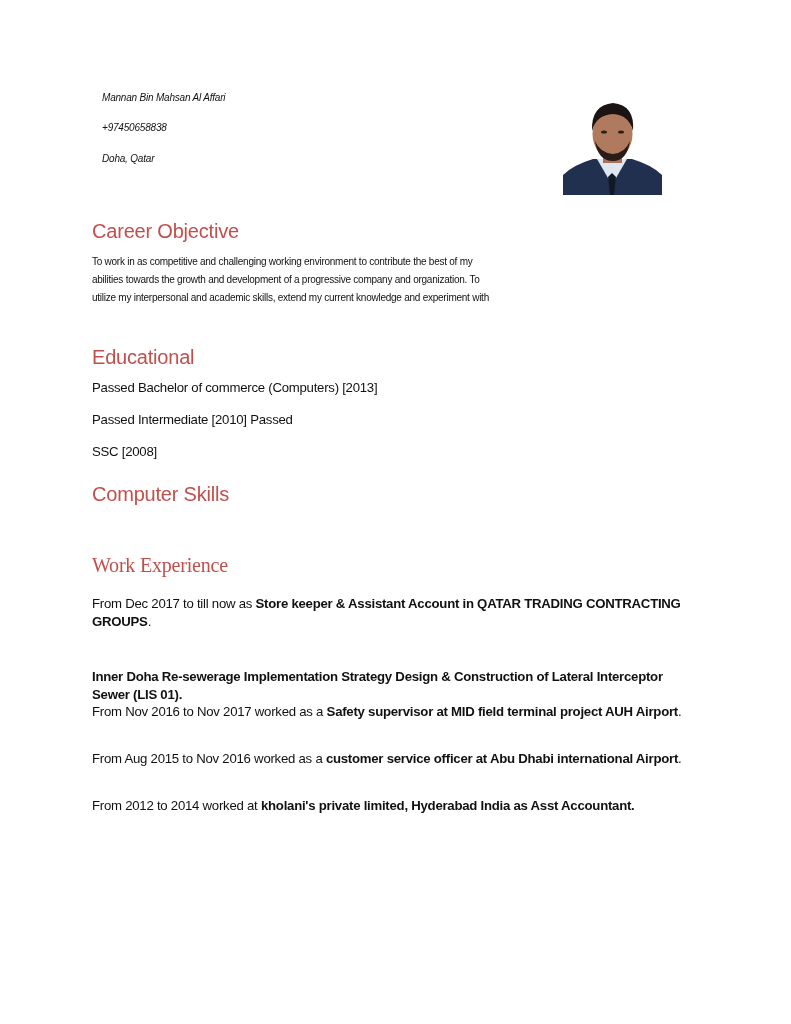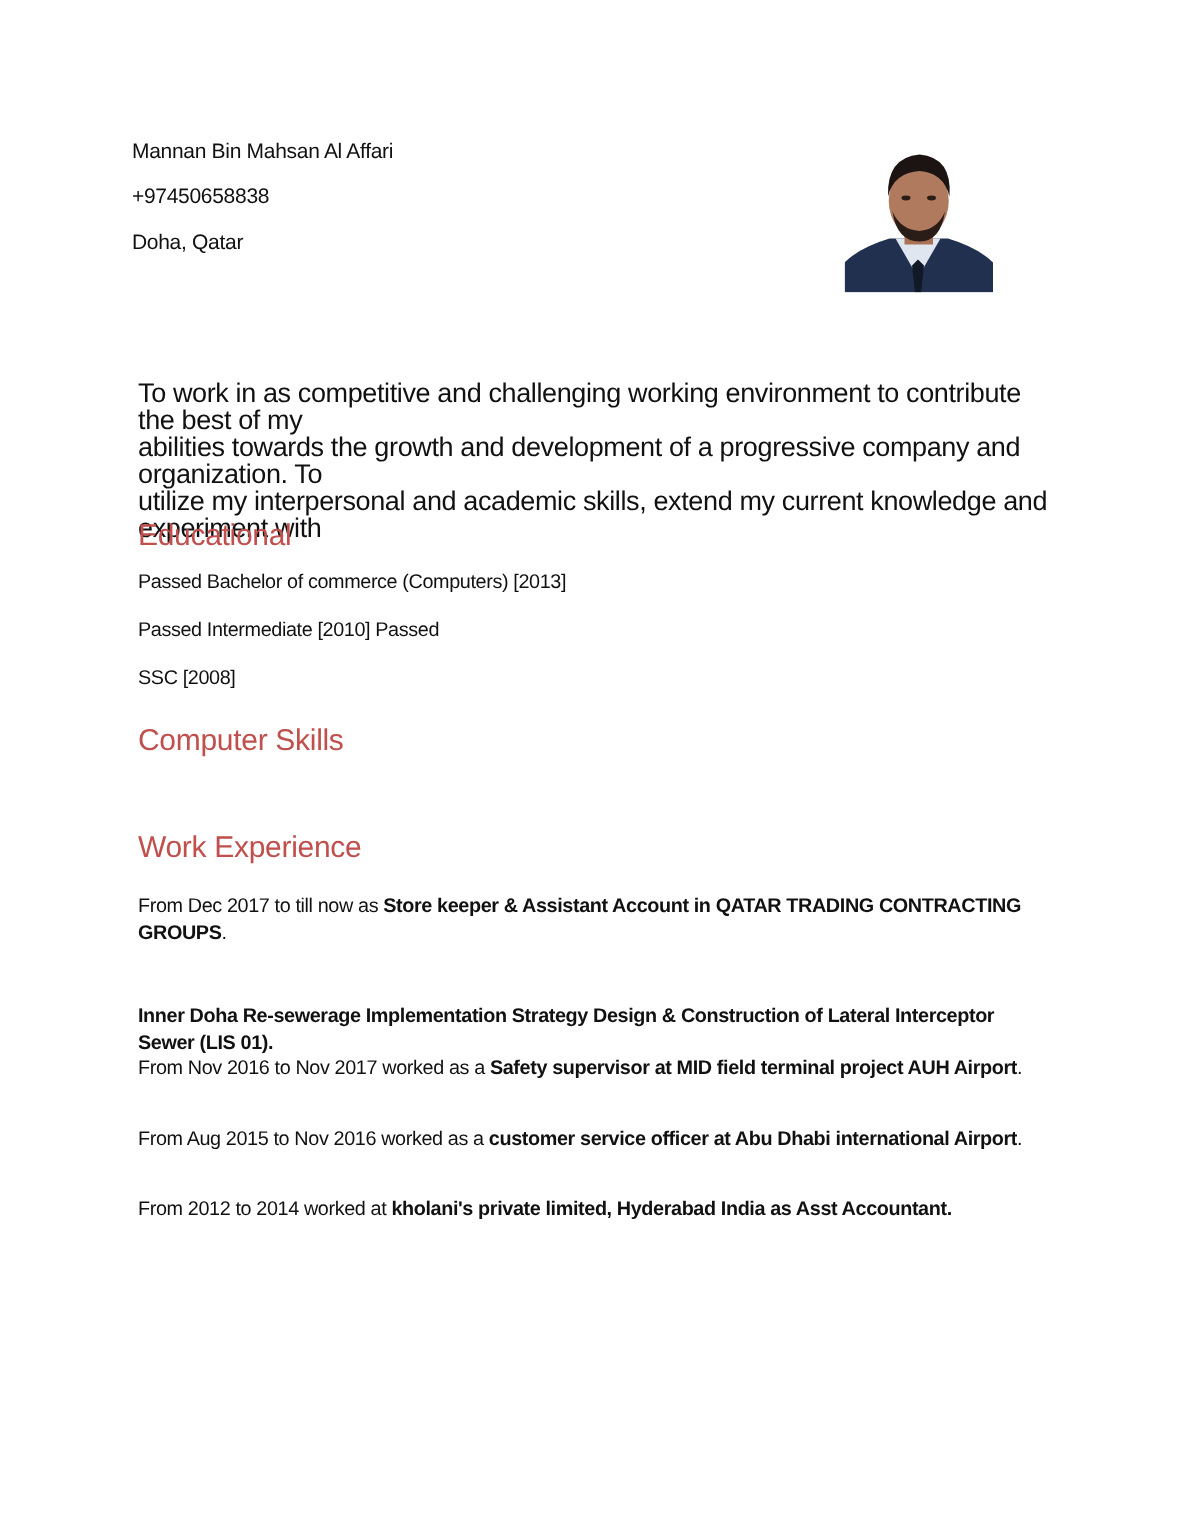--- a/index.html
+++ b/index.html
@@ -2,32 +2,32 @@
 <html><head>
   <meta charset="utf-8">
   <style>
     html, body { margin: 0; padding: 0; background: #ffffff; }
     body {
       width: 791px; height: 1024px; position: relative; overflow: hidden;
       font-family: "Liberation Sans", sans-serif; color: #111;
     }
     .page { position: absolute; left: 0; top: 0; width: 791px; height: 1024px; }
     .contact-line {
-      position: absolute; left: 88px; font-size: 14px; letter-spacing: -0.2px;
+      position: absolute; left: 102px; font-size: 10px; letter-spacing: -0.2px; font-style: italic;
     }
     .photo {
       position: absolute; left: 563px; top: 97px; width: 99px; height: 98px;
       overflow: hidden; background: #fff;
     }
     .heading {
       position: absolute; left: 92px; font-size: 20px; color: #c0504d;
       letter-spacing: -0.2px;
     }
     .para {
-      position: absolute; left: 92px; width: 610px; font-size: 18px;
+      position: absolute; left: 92px; width: 610px; font-size: 10px;
       line-height: 18px; letter-spacing: -0.25px;
     }
     .line { position: absolute; left: 92px; font-size: 13.2px; letter-spacing: -0.25px; text-align: right; }
     .work {
       position: absolute; left: 92px; width: 590px; font-size: 13.2px;
       line-height: 17.5px; letter-spacing: -0.25px;
     }
     .work b { font-weight: bold; }
   </style>
 </head>
@@ -47,34 +47,35 @@
       <path d="M45 80 L49 76 L53 80 L51 98 L47 98 Z" fill="#111827"></path>
       <rect x="40" y="50" width="19" height="16" fill="#a97257"></rect>
       <ellipse cx="49.5" cy="37" rx="20" ry="25" fill="#b07a5e"></ellipse>
       <path d="M29 34 Q28 8 50 6 Q72 8 70 34 Q66 18 50 17 Q33 18 29 34 Z" fill="#1c1412"></path>
       <path d="M32 44 Q35 64 50 64 Q64 64 67 44 Q62 56 50 57 Q37 56 32 44 Z" fill="#2a1c16"></path>
       <ellipse cx="41" cy="35" rx="3" ry="1.6" fill="#2a1c16"></ellipse>
       <ellipse cx="58" cy="35" rx="3" ry="1.6" fill="#2a1c16"></ellipse>
     </svg>
   </div>
 
+  <div class="heading" style="top: 220px; color: rgb(192, 80, 77);">Career Objective</div>
   <div class="para" style="top:253px">
     <div>To work in as competitive and challenging working environment to contribute the best of my</div>
     <div>abilities towards the growth and development of a progressive company and organization. To</div>
     <div>utilize my interpersonal and academic skills, extend my current knowledge and experiment with</div>
   </div>
 
   <div class="heading" style="top: 346px; color: rgb(192, 80, 77); text-align: right;">Educational</div>
   <div class="line" style="top:380px">Passed Bachelor of commerce (Computers) [2013]</div>
   <div class="line" style="top:412px">Passed Intermediate [2010] Passed</div>
   <div class="line" style="top:444px">SSC [2008]</div>
 
   <div class="heading" style="top: 483px; color: rgb(192, 80, 77);">Computer Skills</div>
 
-  <div class="heading" style="top: 554px; color: rgb(192, 80, 77);">Work Experience</div>
+  <div class="heading" style="top: 554px; color: rgb(192, 80, 77); font-family: Liberation Serif, serif;">Work Experience</div>
 
   <div class="work" style="top:595px">
     <span>From Dec 2017 to till now  as </span><b>Store keeper &amp; Assistant Account in QATAR TRADING CONTRACTING GROUPS</b><span>.</span><br>
   </div>
 
   <div class="work" style="top:668px">
     <b>Inner Doha Re-sewerage Implementation Strategy Design &amp; Construction of Lateral Interceptor Sewer (LIS 01).</b><br>
     <span>From Nov 2016 to Nov 2017 worked as a </span><b>Safety supervisor at MID field terminal project AUH Airport</b><span>.</span>
   </div>
 

